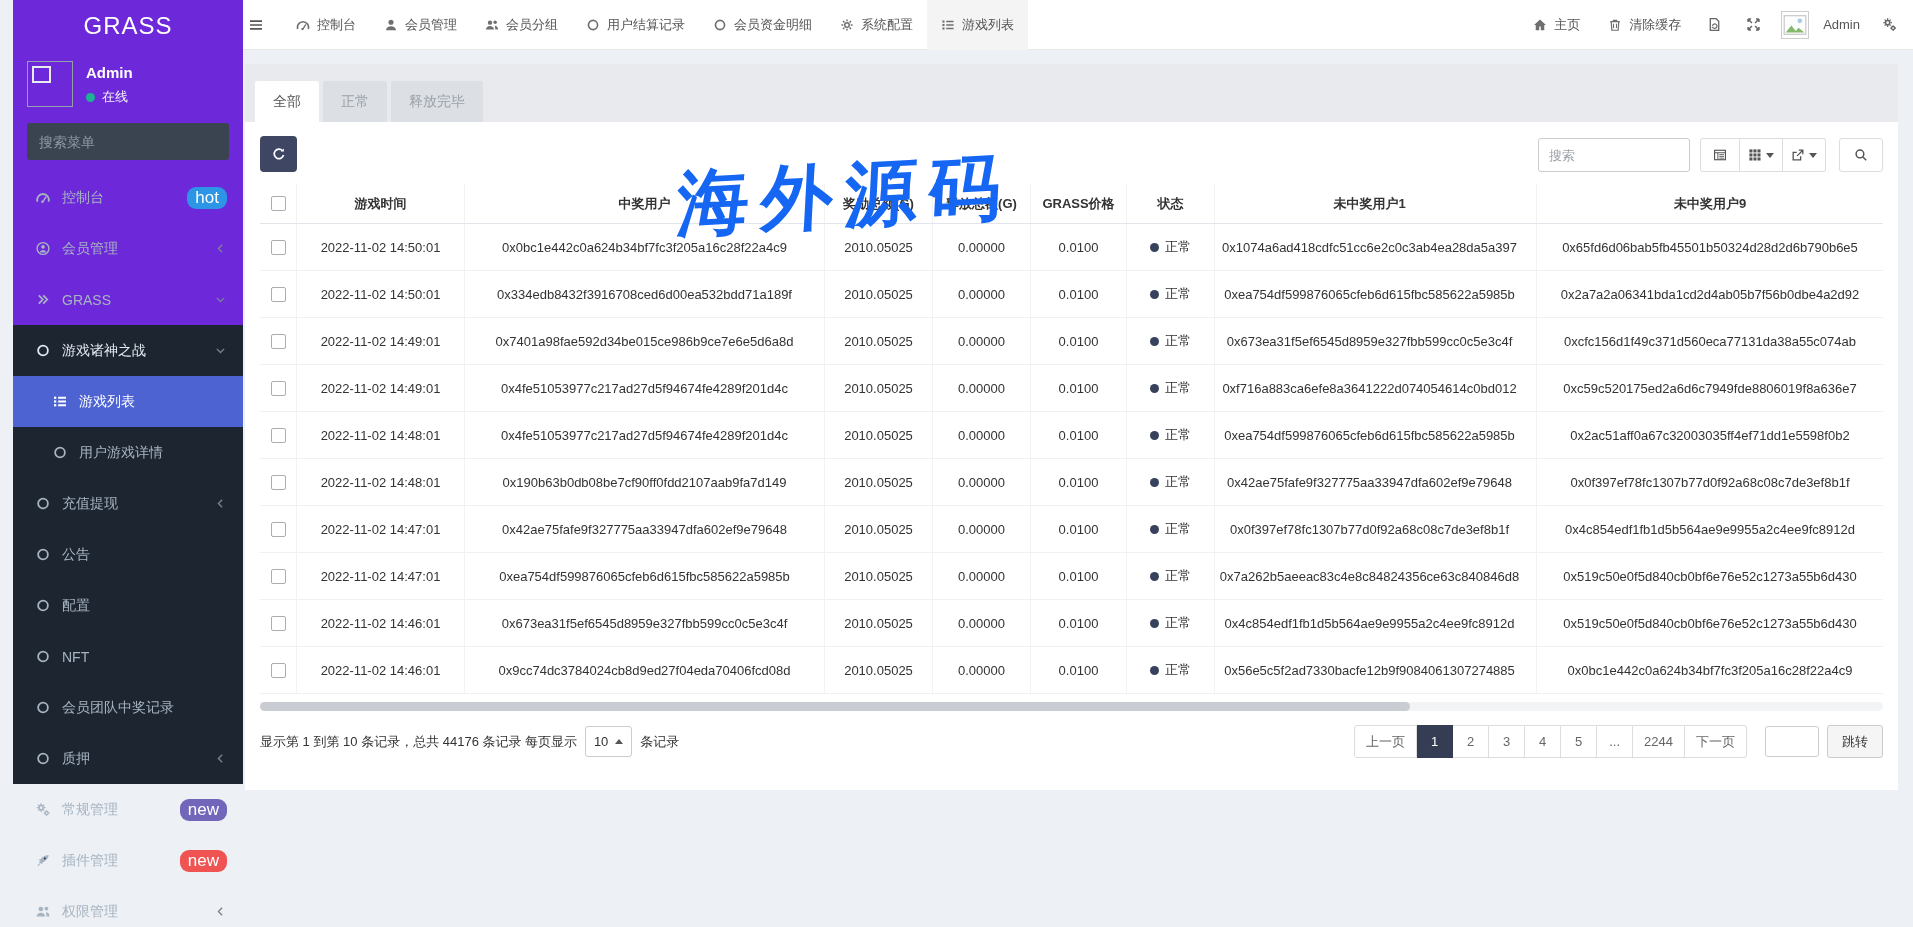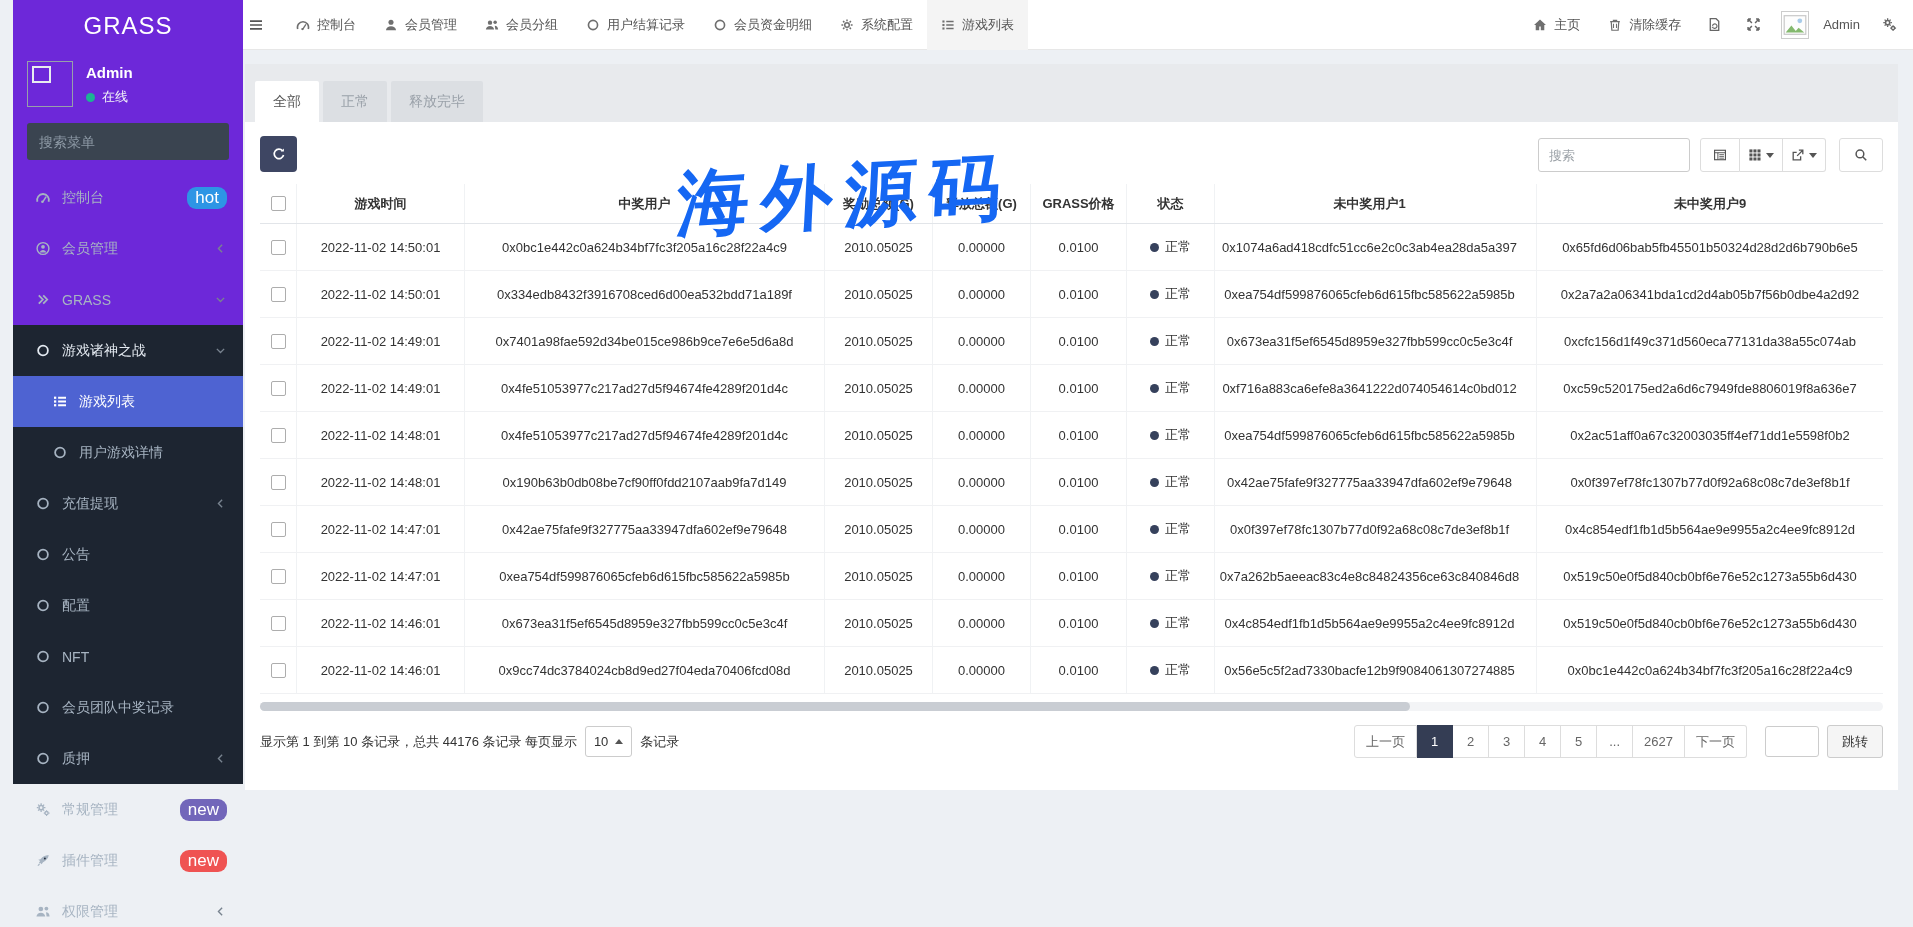--- a/index.html
+++ b/index.html
@@ -689,21 +689,21 @@
         </div>
         <div class="pager-right">
           <div style="display:flex;" id="page-buttons">
               <div class="pg-btn">上一页</div>
               <div class="pg-btn active" style="background: rgb(52, 61, 84); border-color: rgb(52, 61, 84);">1</div>
               <div class="pg-btn">2</div>
               <div class="pg-btn">3</div>
               <div class="pg-btn">4</div>
               <div class="pg-btn">5</div>
               <div class="pg-btn">...</div>
-              <div class="pg-btn">2627</div>
+              <div class="pg-btn">2244</div>
               <div class="pg-btn">下一页</div>
             </div>
           <input class="jump-input" style="">
           <button class="jump-btn">跳转</button>
         </div>
       </div>
     </div>
   </div>
 </div>
 

